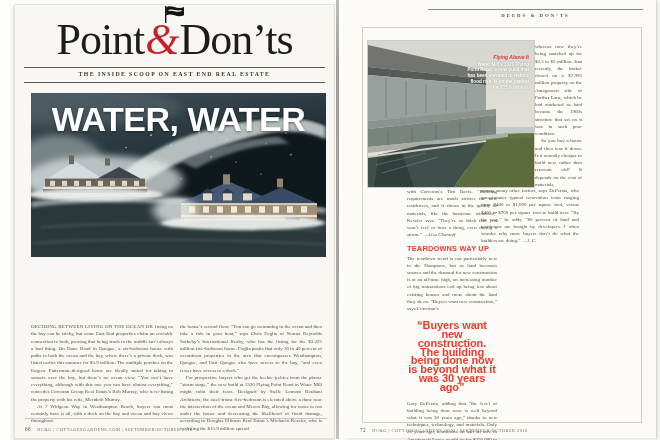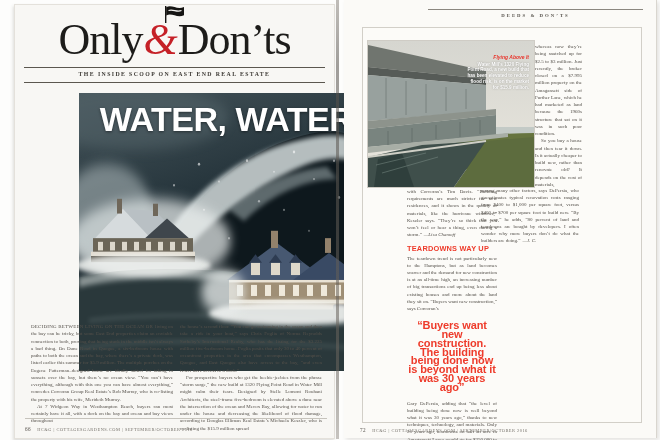--- a/index.html
+++ b/index.html
@@ -14,21 +14,21 @@
               border-right:1px solid #d9d6cf;box-shadow:2px 2px 4px rgba(80,75,68,.15);}
   
   .flag{position:absolute;left:149px;top:1px;}
   .masthead{position:absolute;left:0;right:0;top:12px;text-align:center;font-size:44px;line-height:46px;
             letter-spacing:-1px;color:#1d1c1a;white-space:nowrap;}
   .masthead .amp{font-style:italic;color:#c52127;padding:0 1px;}
   .rule{position:absolute;left:9px;right:9px;height:1px;background:#5b574f;}
   .rule-1{top:62px;} .rule-2{top:77px;}
   .tagline{position:absolute;left:0;right:0;top:66px;text-align:center;font-size:5.8px;
            letter-spacing:1.4px;font-weight:bold;color:#3d3a35;}
-  .hero{position:absolute;left:16px;top:88px;width:295px;height:278px;overflow:hidden;background:#14532d;margin-left:48px;}
+  .hero{position:absolute;left:16px;top:88px;width:295px;height:164px;overflow:hidden;background:#14532d;}
   .hero svg{position:absolute;left:0;top:0;width:100%;height:100%;}
   .hero-line{position:absolute;left:0;right:0;text-align:center;color:#ffffff;
              font-family:"Liberation Sans",sans-serif;font-weight:bold;
              text-shadow:0 1px 3px rgba(0,0,0,.45);white-space:nowrap;}
   .hero-line1{top:7px;font-size:34px;letter-spacing:-.5px;}
   .hero-line2{bottom:5px;font-size:38px;letter-spacing:-.5px;}
   .body-cols{position:absolute;left:16px;top:318px;width:292px;display:flex;gap:7px;}
   .body-cols .col{width:142px;font-size:5px;line-height:7.25px;text-align:justify;color:#55504a;}
   .body-cols p{margin:0;}
   .indent{text-indent:6px;}
@@ -70,21 +70,21 @@
   <div class="page page-left">
 
     <div class="flag">
       <svg width="21" height="17" viewBox="0 0 21 17">
         <rect x="1" y="0" width="1.4" height="17" fill="#161513"></rect>
         <path d="M2.2,1.2 C8,-1.8 13,4.2 20,1 L20,9.2 C13,12.4 8,6.4 2.2,9.4 Z" fill="#161513"></path>
         <path d="M4.5,4.6 C9,2.8 12.5,6.6 17.5,4.6" stroke="#f6f5f2" stroke-width="1.1" fill="none"></path>
       </svg>
     </div>
 
-    <div class="masthead"><span>Only</span><span class="amp">&amp;</span><span>Don’ts</span></div>
+    <div class="masthead"><span>Point</span><span class="amp">&amp;</span><span>Don’ts</span></div>
 
     <div class="rule rule-1"></div>
     <div class="tagline">THE INSIDE SCOOP ON EAST END REAL ESTATE</div>
     <div class="rule rule-2"></div>
 
     <div class="hero">
       <svg viewBox="0 0 295 226" preserveAspectRatio="none">
         <defs>
           <linearGradient id="g-sky" x1="0" y1="0" x2="0.35" y2="1">
             <stop offset="0" stop-color="#46555b"></stop>

